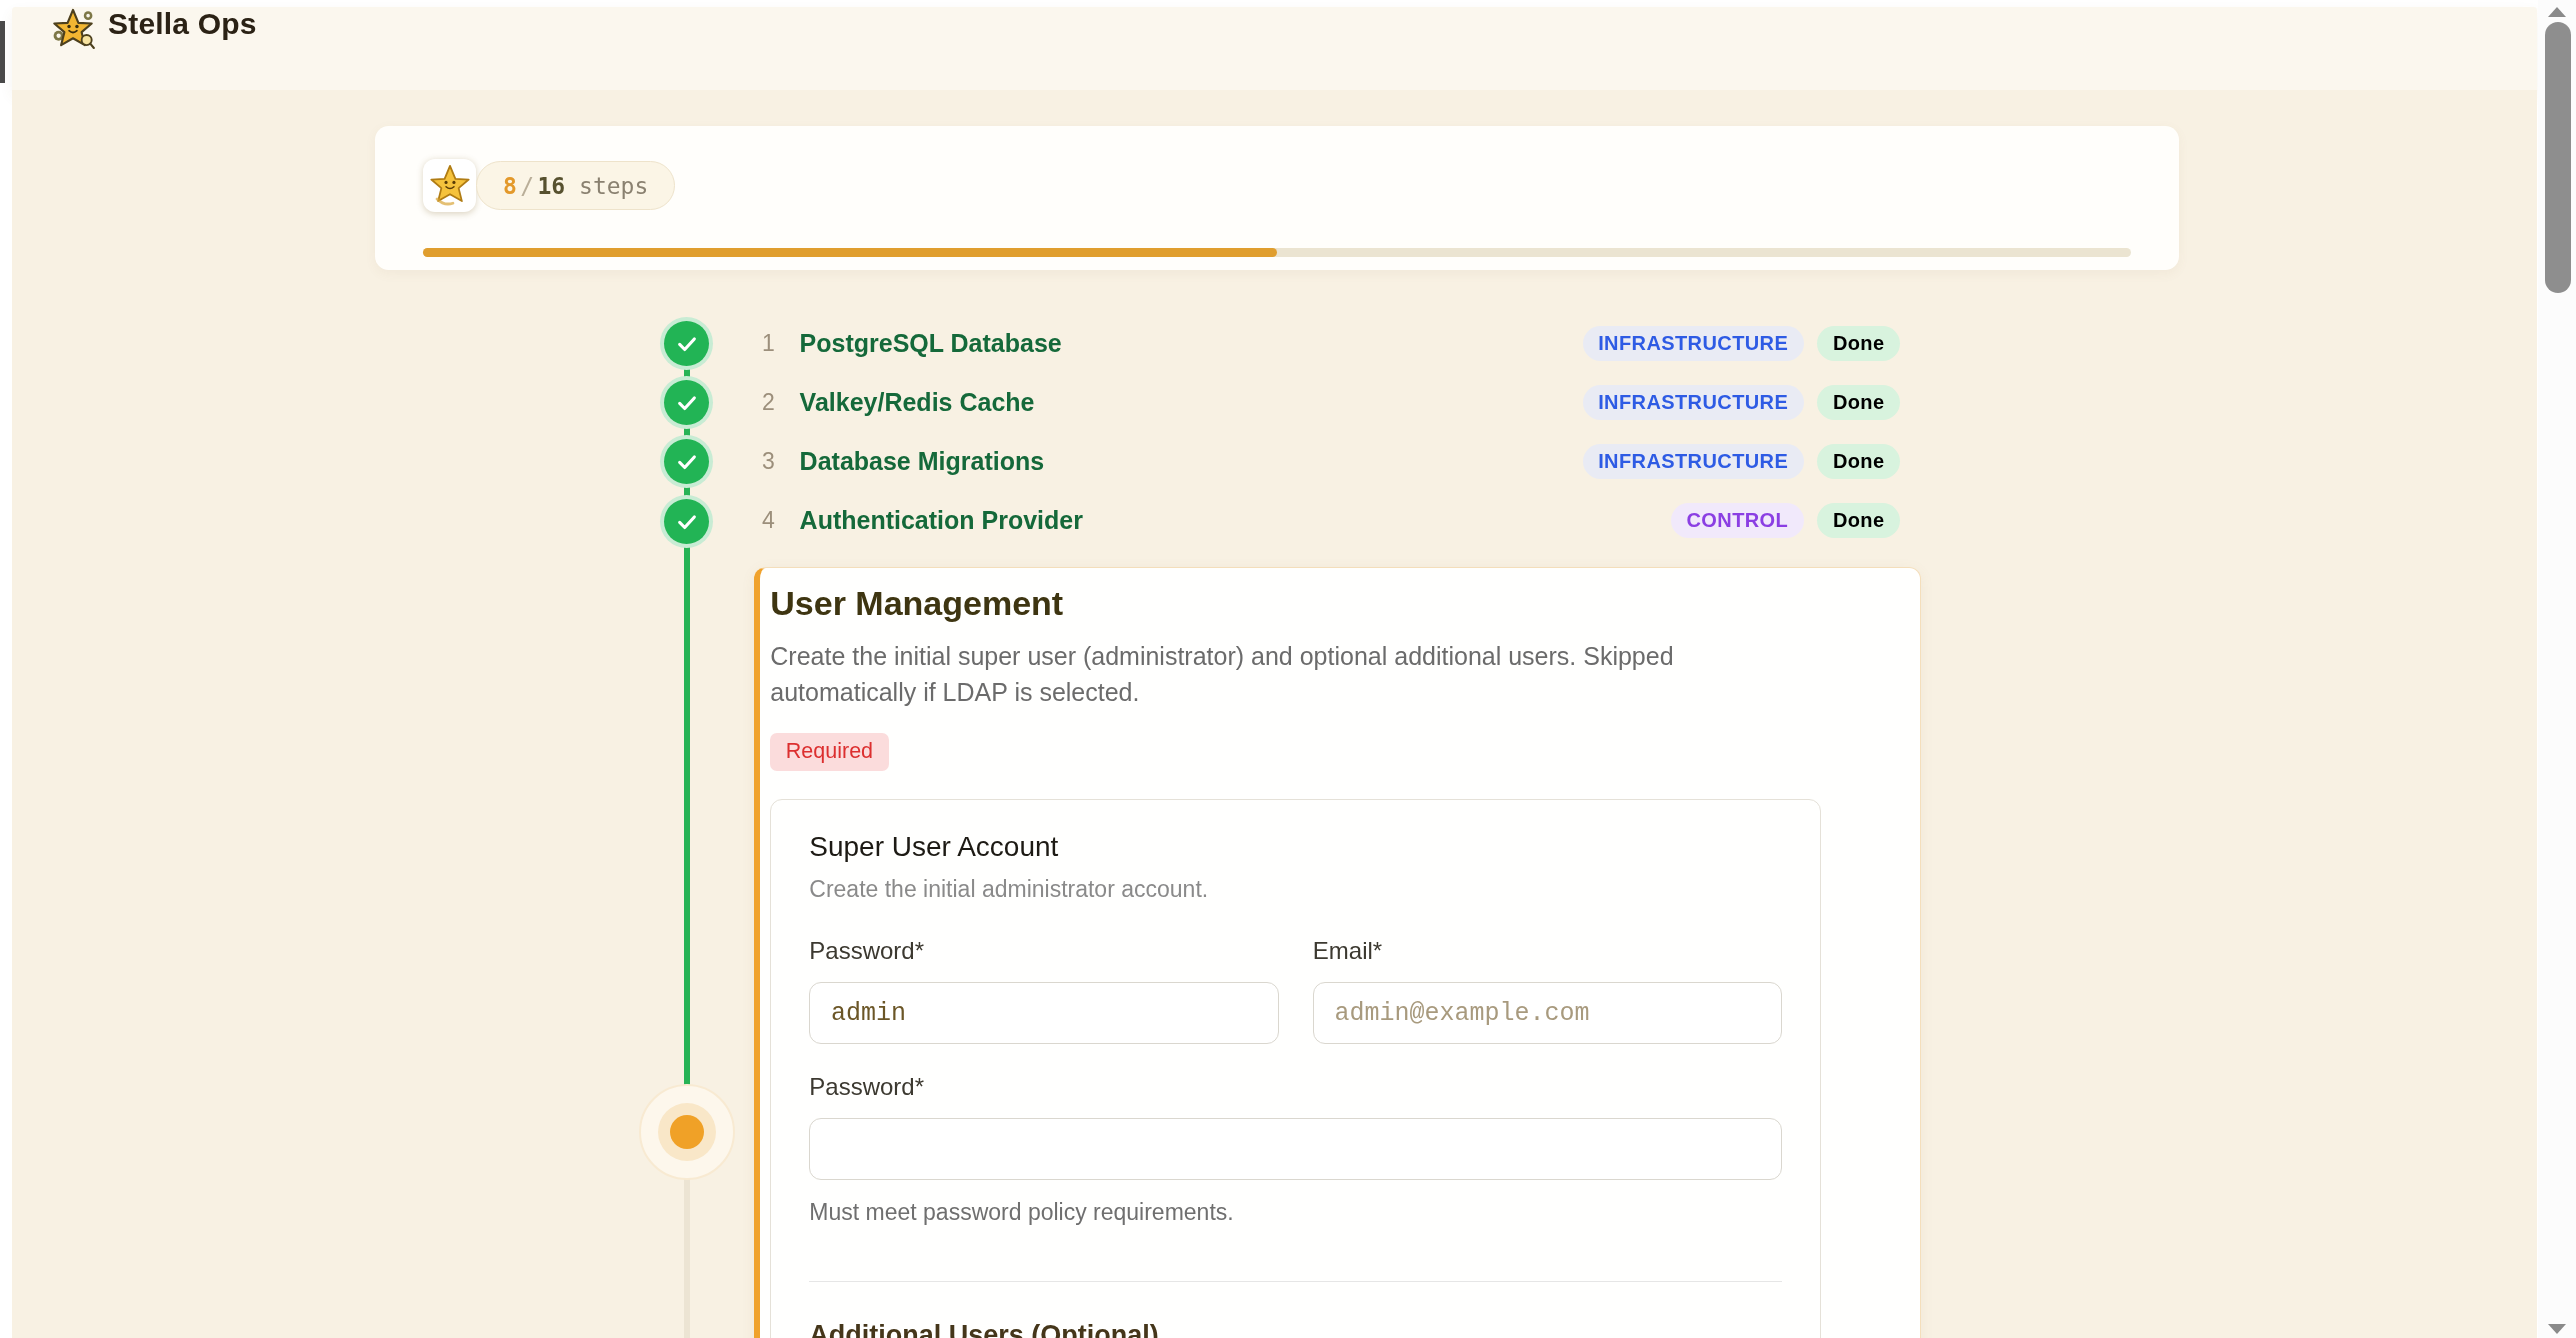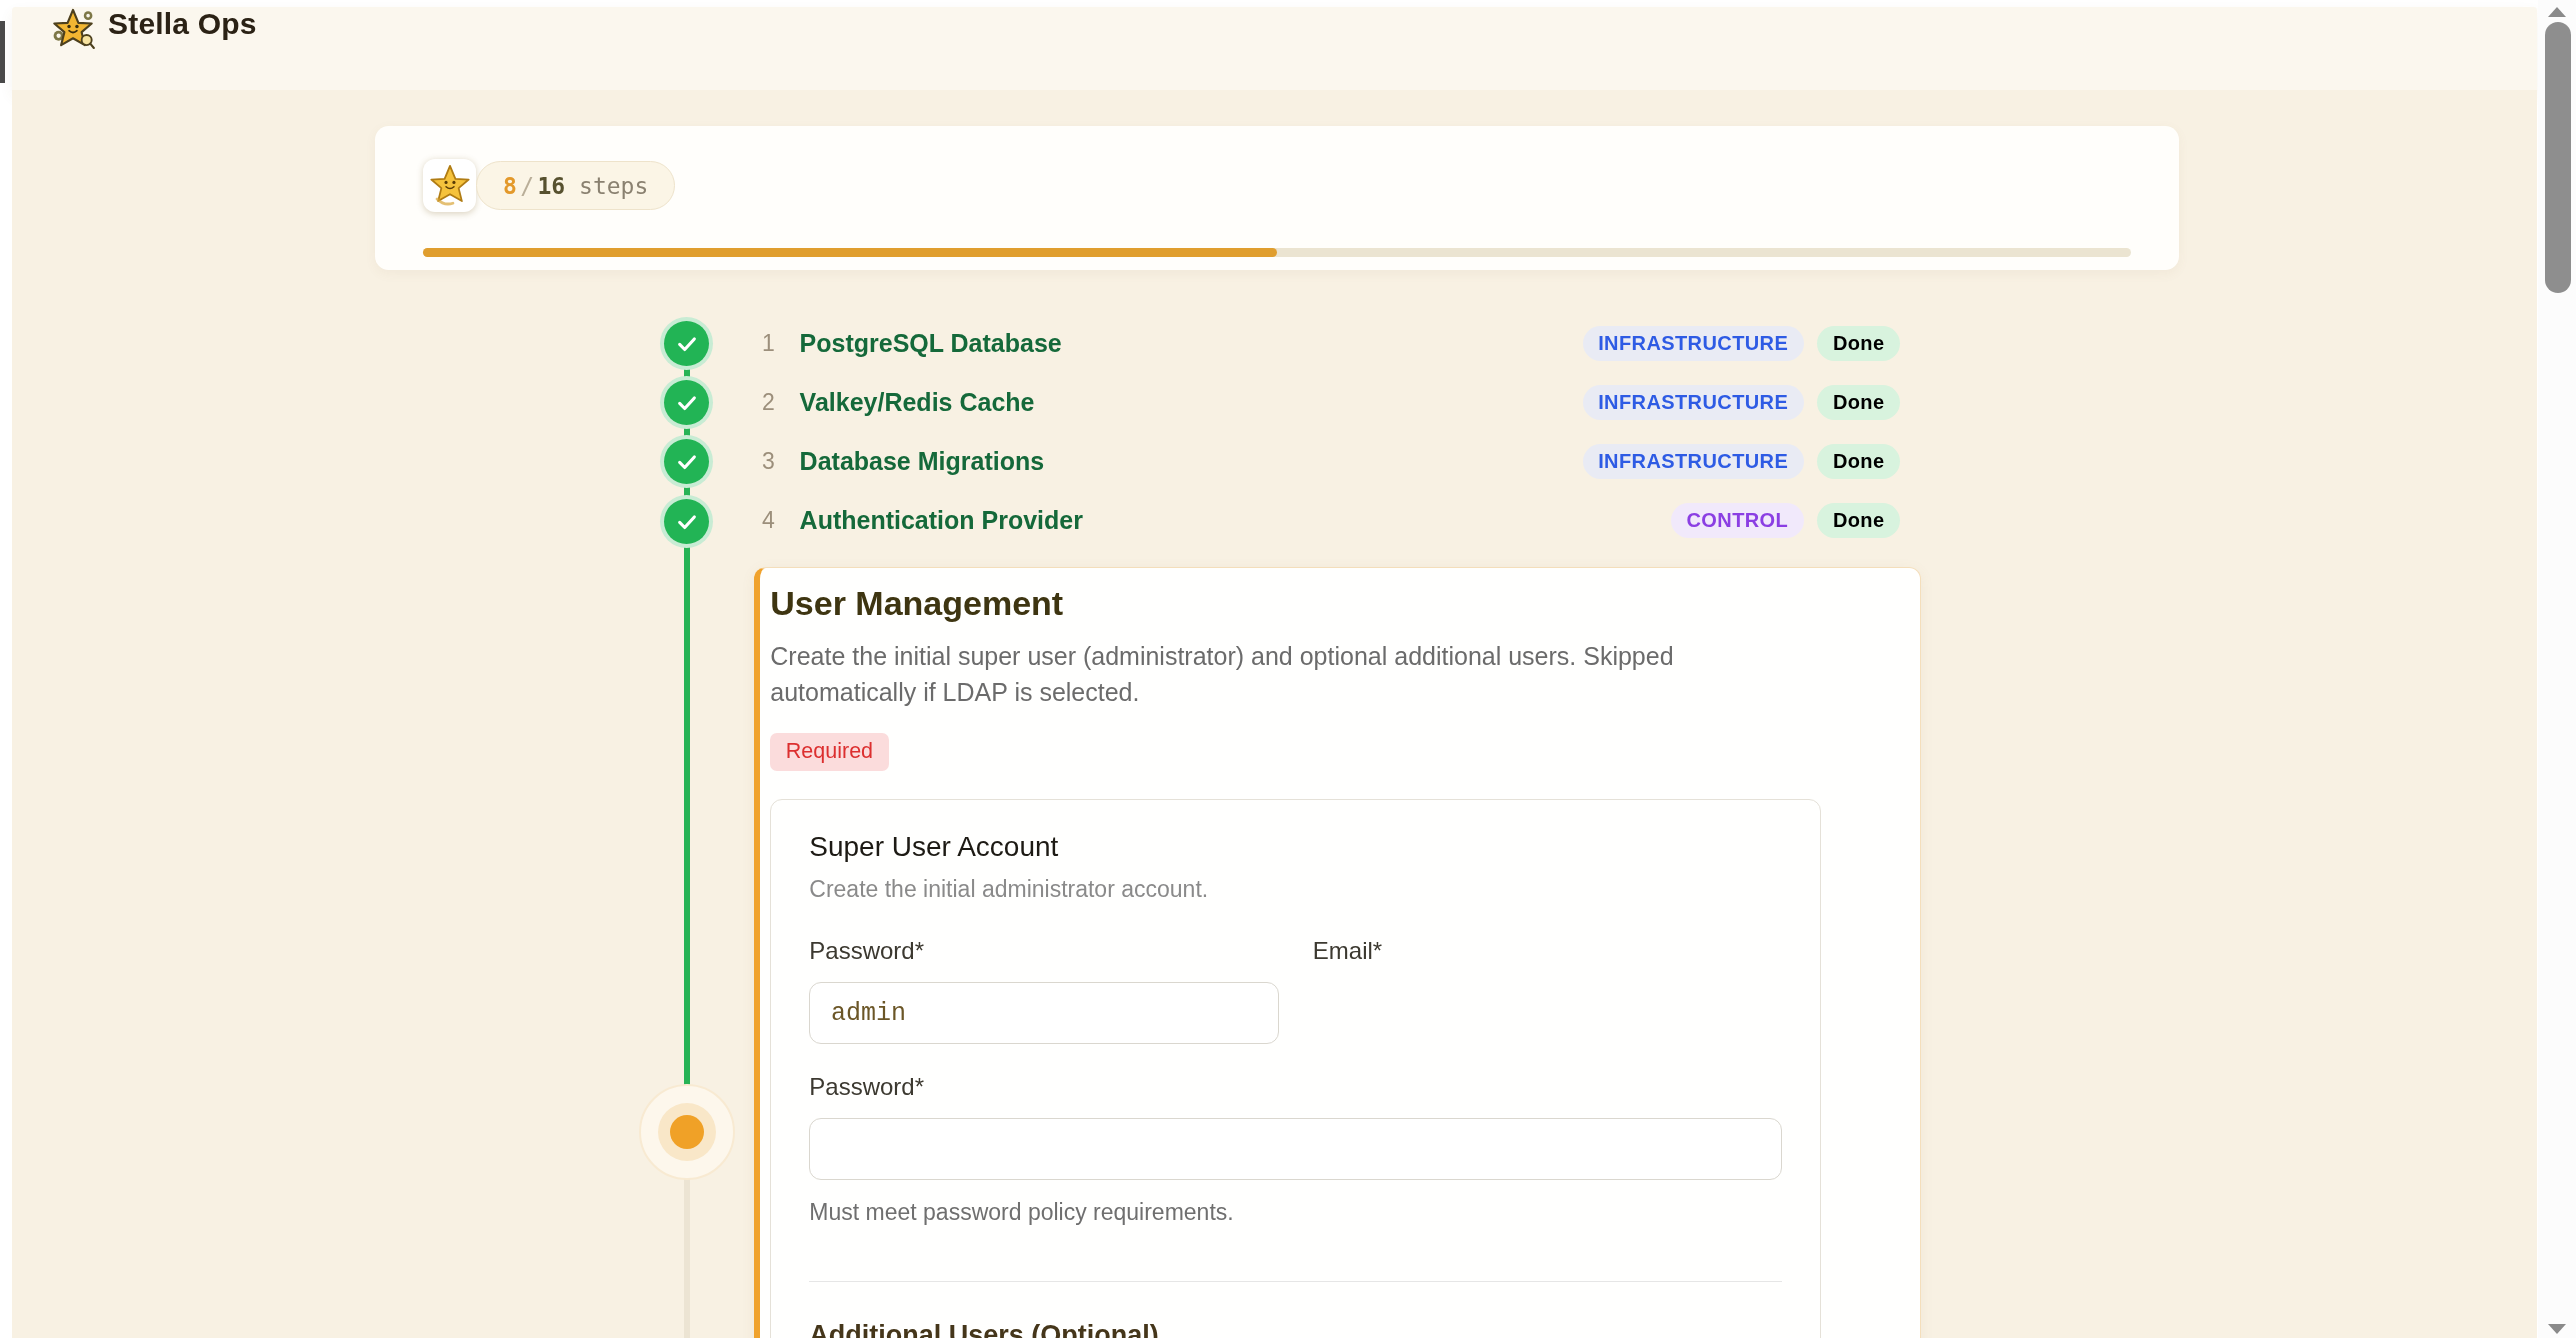--- a/index.html
+++ b/index.html
@@ -226,20 +226,21 @@
       <h3 class="su-title">Super User Account</h3>
       <p class="su-desc">Create the initial administrator account.</p>
 
       <div class="field-grid">
         <div class="field-col">
           <div class="field-label">Password*</div>
           <input class="text-input" type="text" value="admin" style="">
         </div>
         <div class="field-col">
           <div class="field-label">Email*</div>
+          <input class="text-input" type="text" placeholder="admin@example.com" style="">
         </div>
       </div>
 
       <div class="pw-block">
         <div class="field-label">Password*</div>
         <input class="text-input" type="password" value="" style="">
         <div class="hint">Must meet password policy requirements.</div>
       </div>
 
       <hr class="su-divider">

